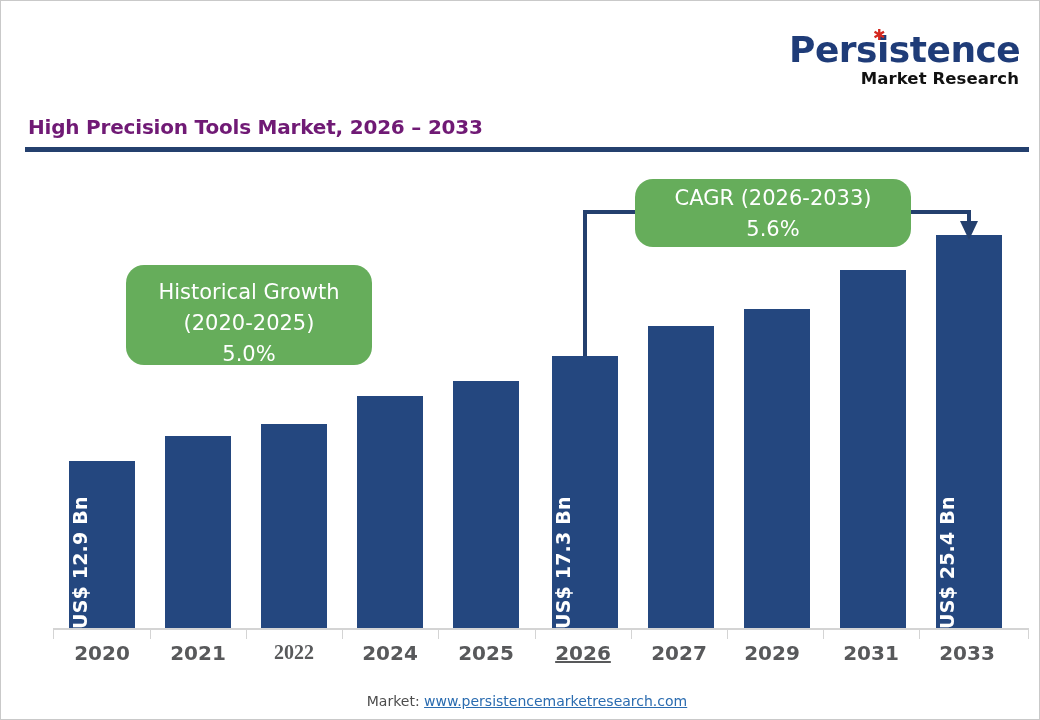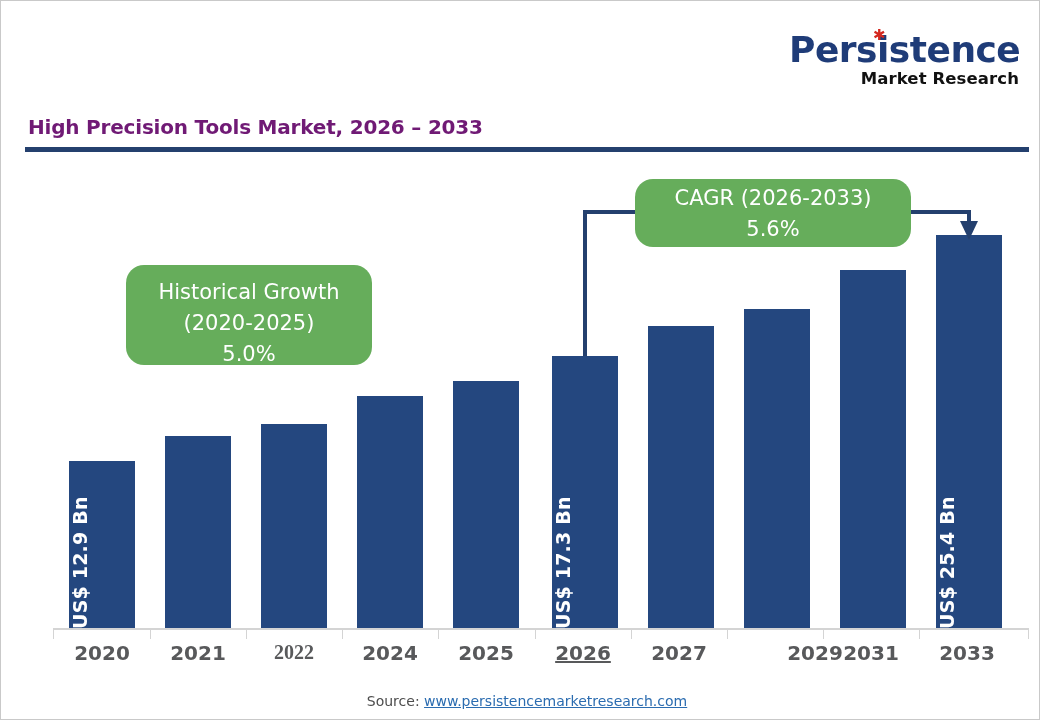--- a/index.html
+++ b/index.html
@@ -244,21 +244,21 @@
       <div class="axis-tick" style="left:912px;"></div>
       <div class="axis-tick" style="left:1021px;"></div>
 
       <div class="xtick-label" style="left:47px; width:96px;">2020</div>
       <div class="xtick-label" style="left:143px; width:96px;">2021</div>
       <div class="xtick-label" style="left:239px; width:96px;font-family:Liberation Serif, serif;">2022</div>
       <div class="xtick-label" style="left:335px; width:96px;">2024</div>
       <div class="xtick-label" style="left:431px; width:96px;">2025</div>
       <div class="xtick-label" style="left:528px; width:96px;text-decoration:underline;">2026</div>
       <div class="xtick-label" style="left:624px; width:96px;">2027</div>
-      <div class="xtick-label" style="left:760px; width:96px;">2029</div>
+      <div class="xtick-label" style="left:717px; width:96px;">2029</div>
       <div class="xtick-label" style="left:816px; width:96px;">2031</div>
       <div class="xtick-label" style="left:912px; width:96px;">2033</div>
     </div>
 
     <svg id="connector" viewBox="0 0 1040 720">
       <path d="M 578 349 L 578 205 L 962 205 L 962 218" fill="none" stroke="#24406e" stroke-width="4"></path>
       <polygon points="962,233 953,214 971,214" fill="#24406e"></polygon>
     </svg>
 
     <div class="callout" id="callout-historical">
@@ -266,17 +266,17 @@
       <div class="callout-line">(2020-2025)</div>
       <div class="callout-line val">5.0%</div>
     </div>
 
     <div class="callout" id="callout-cagr">
       <div class="callout-line">CAGR (2026-2033)</div>
       <div class="callout-line val">5.6%</div>
     </div>
 
     <div id="source">
-      <span>Source: </span><a href="#">www.persistencemarketresearch.com</a>
+      <span>Market: </span><a href="#">www.persistencemarketresearch.com</a>
     </div>
 
   </div>
 </div>
 
 </body></html>

